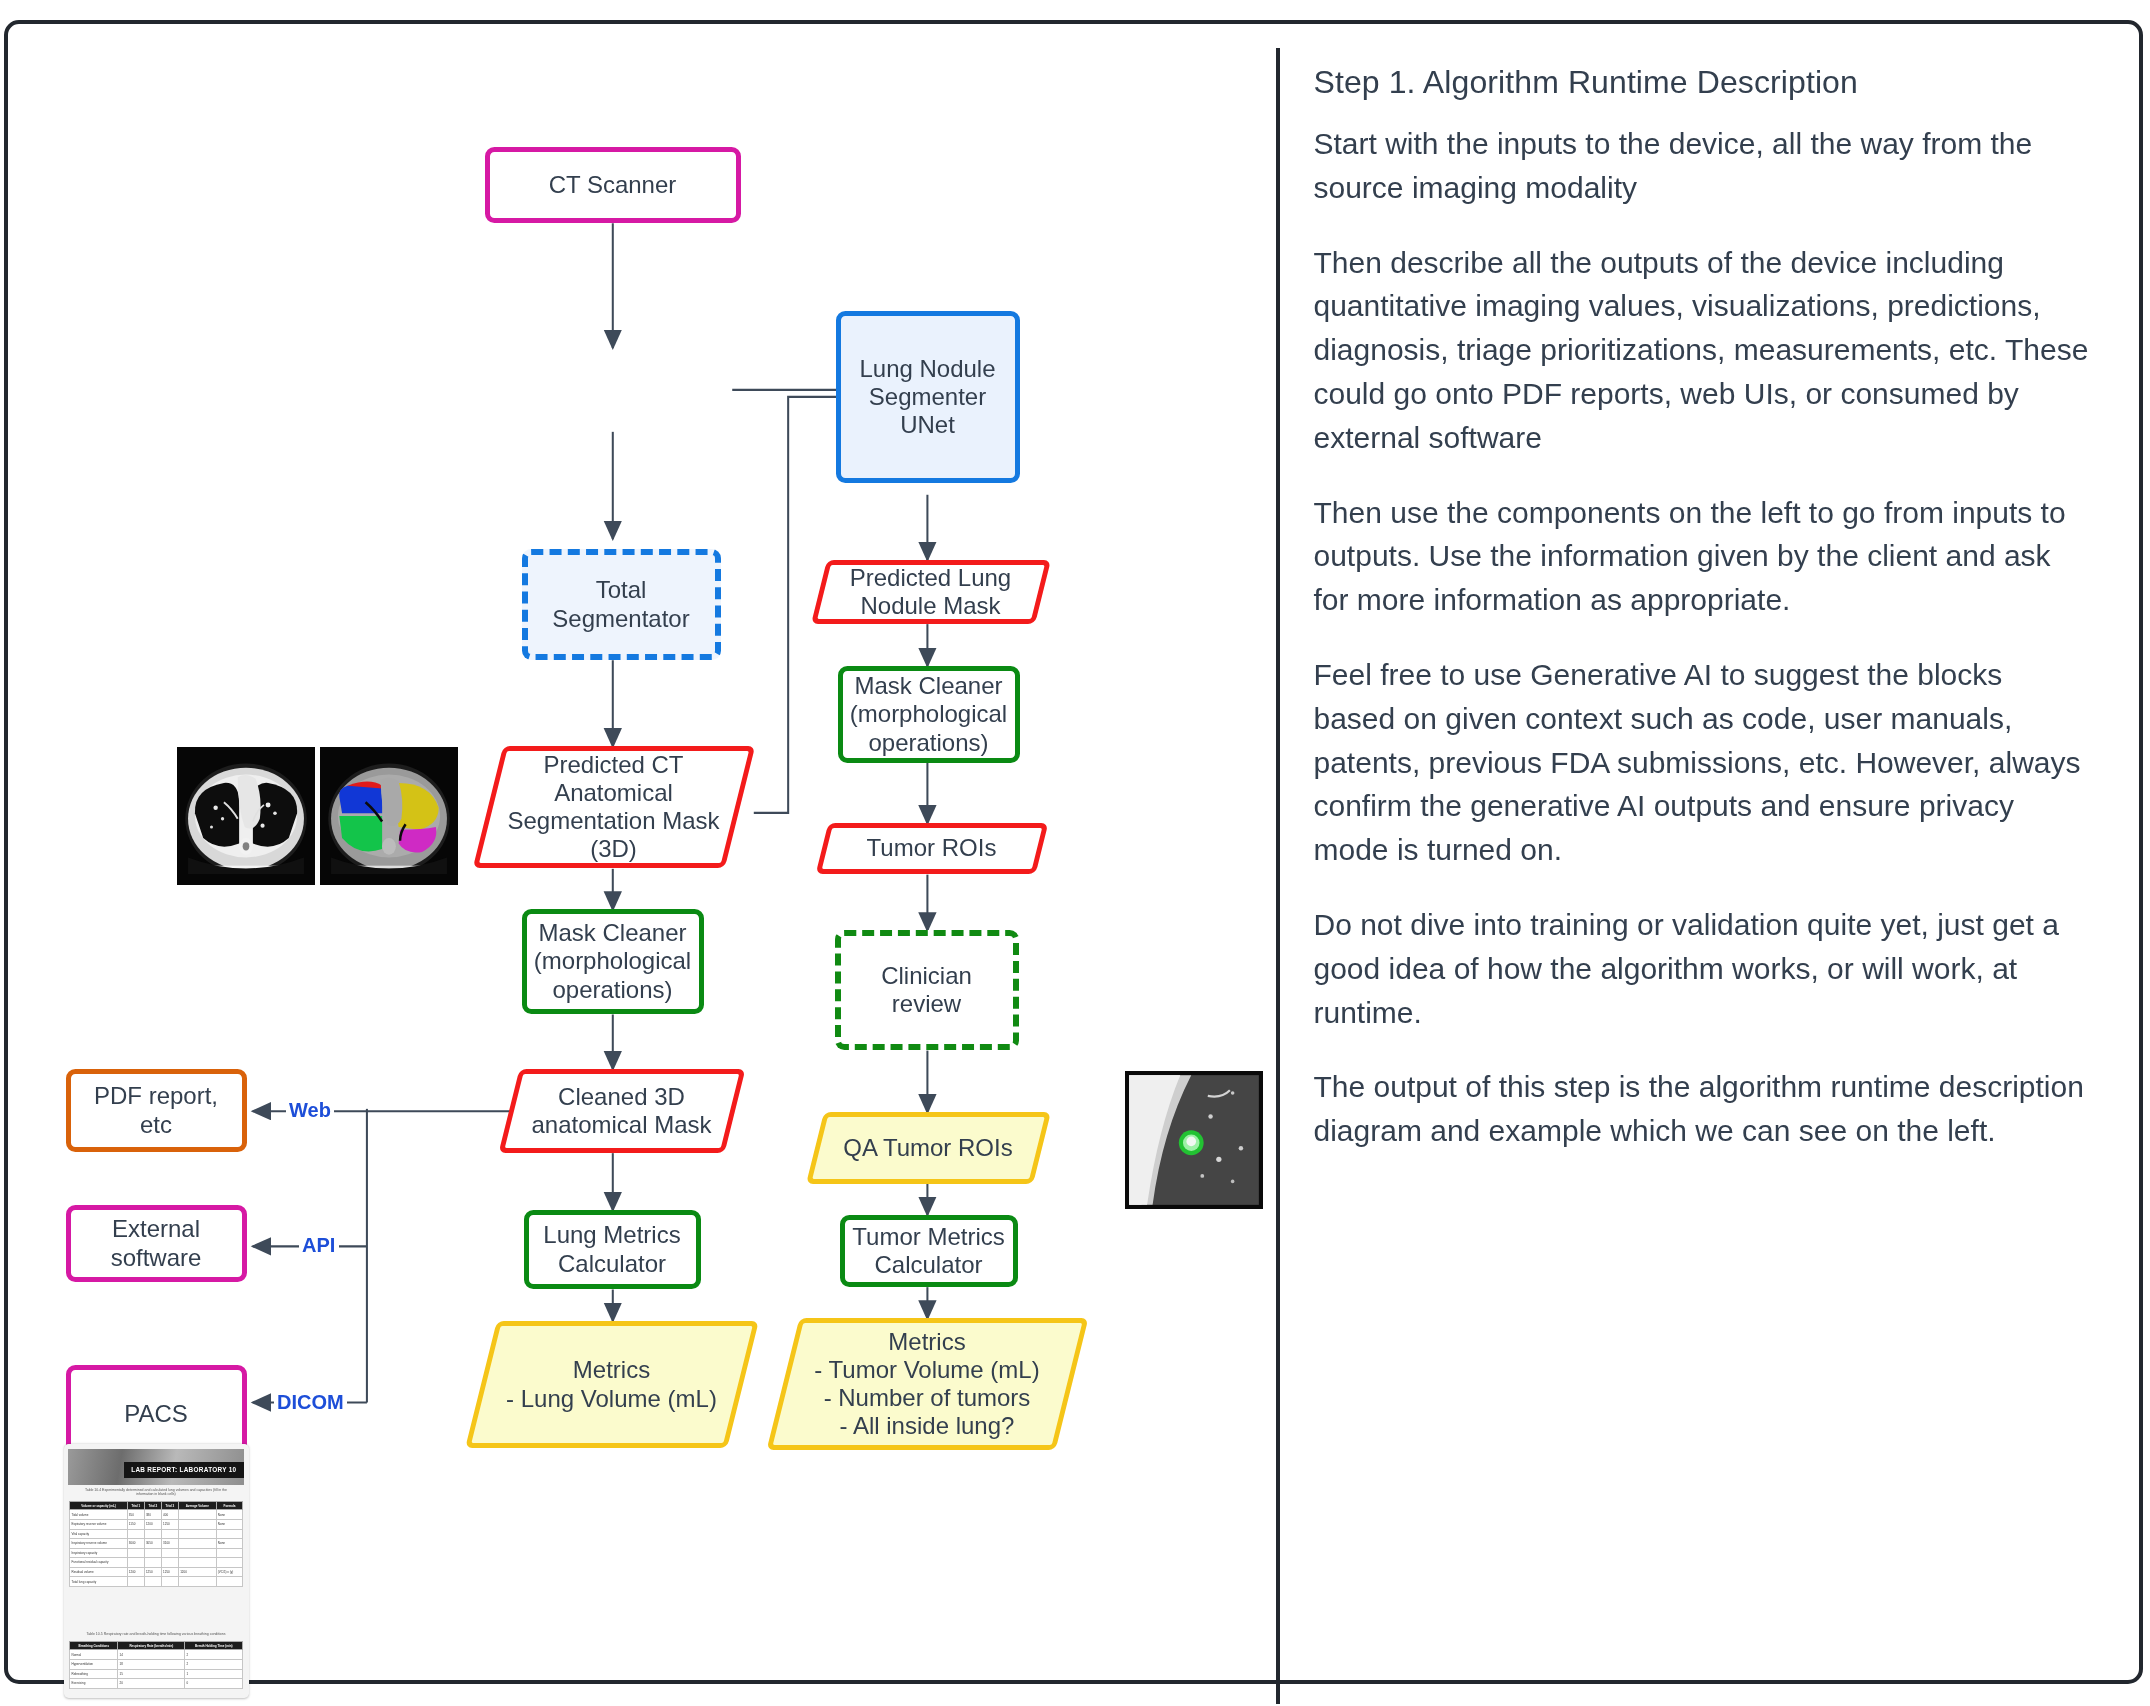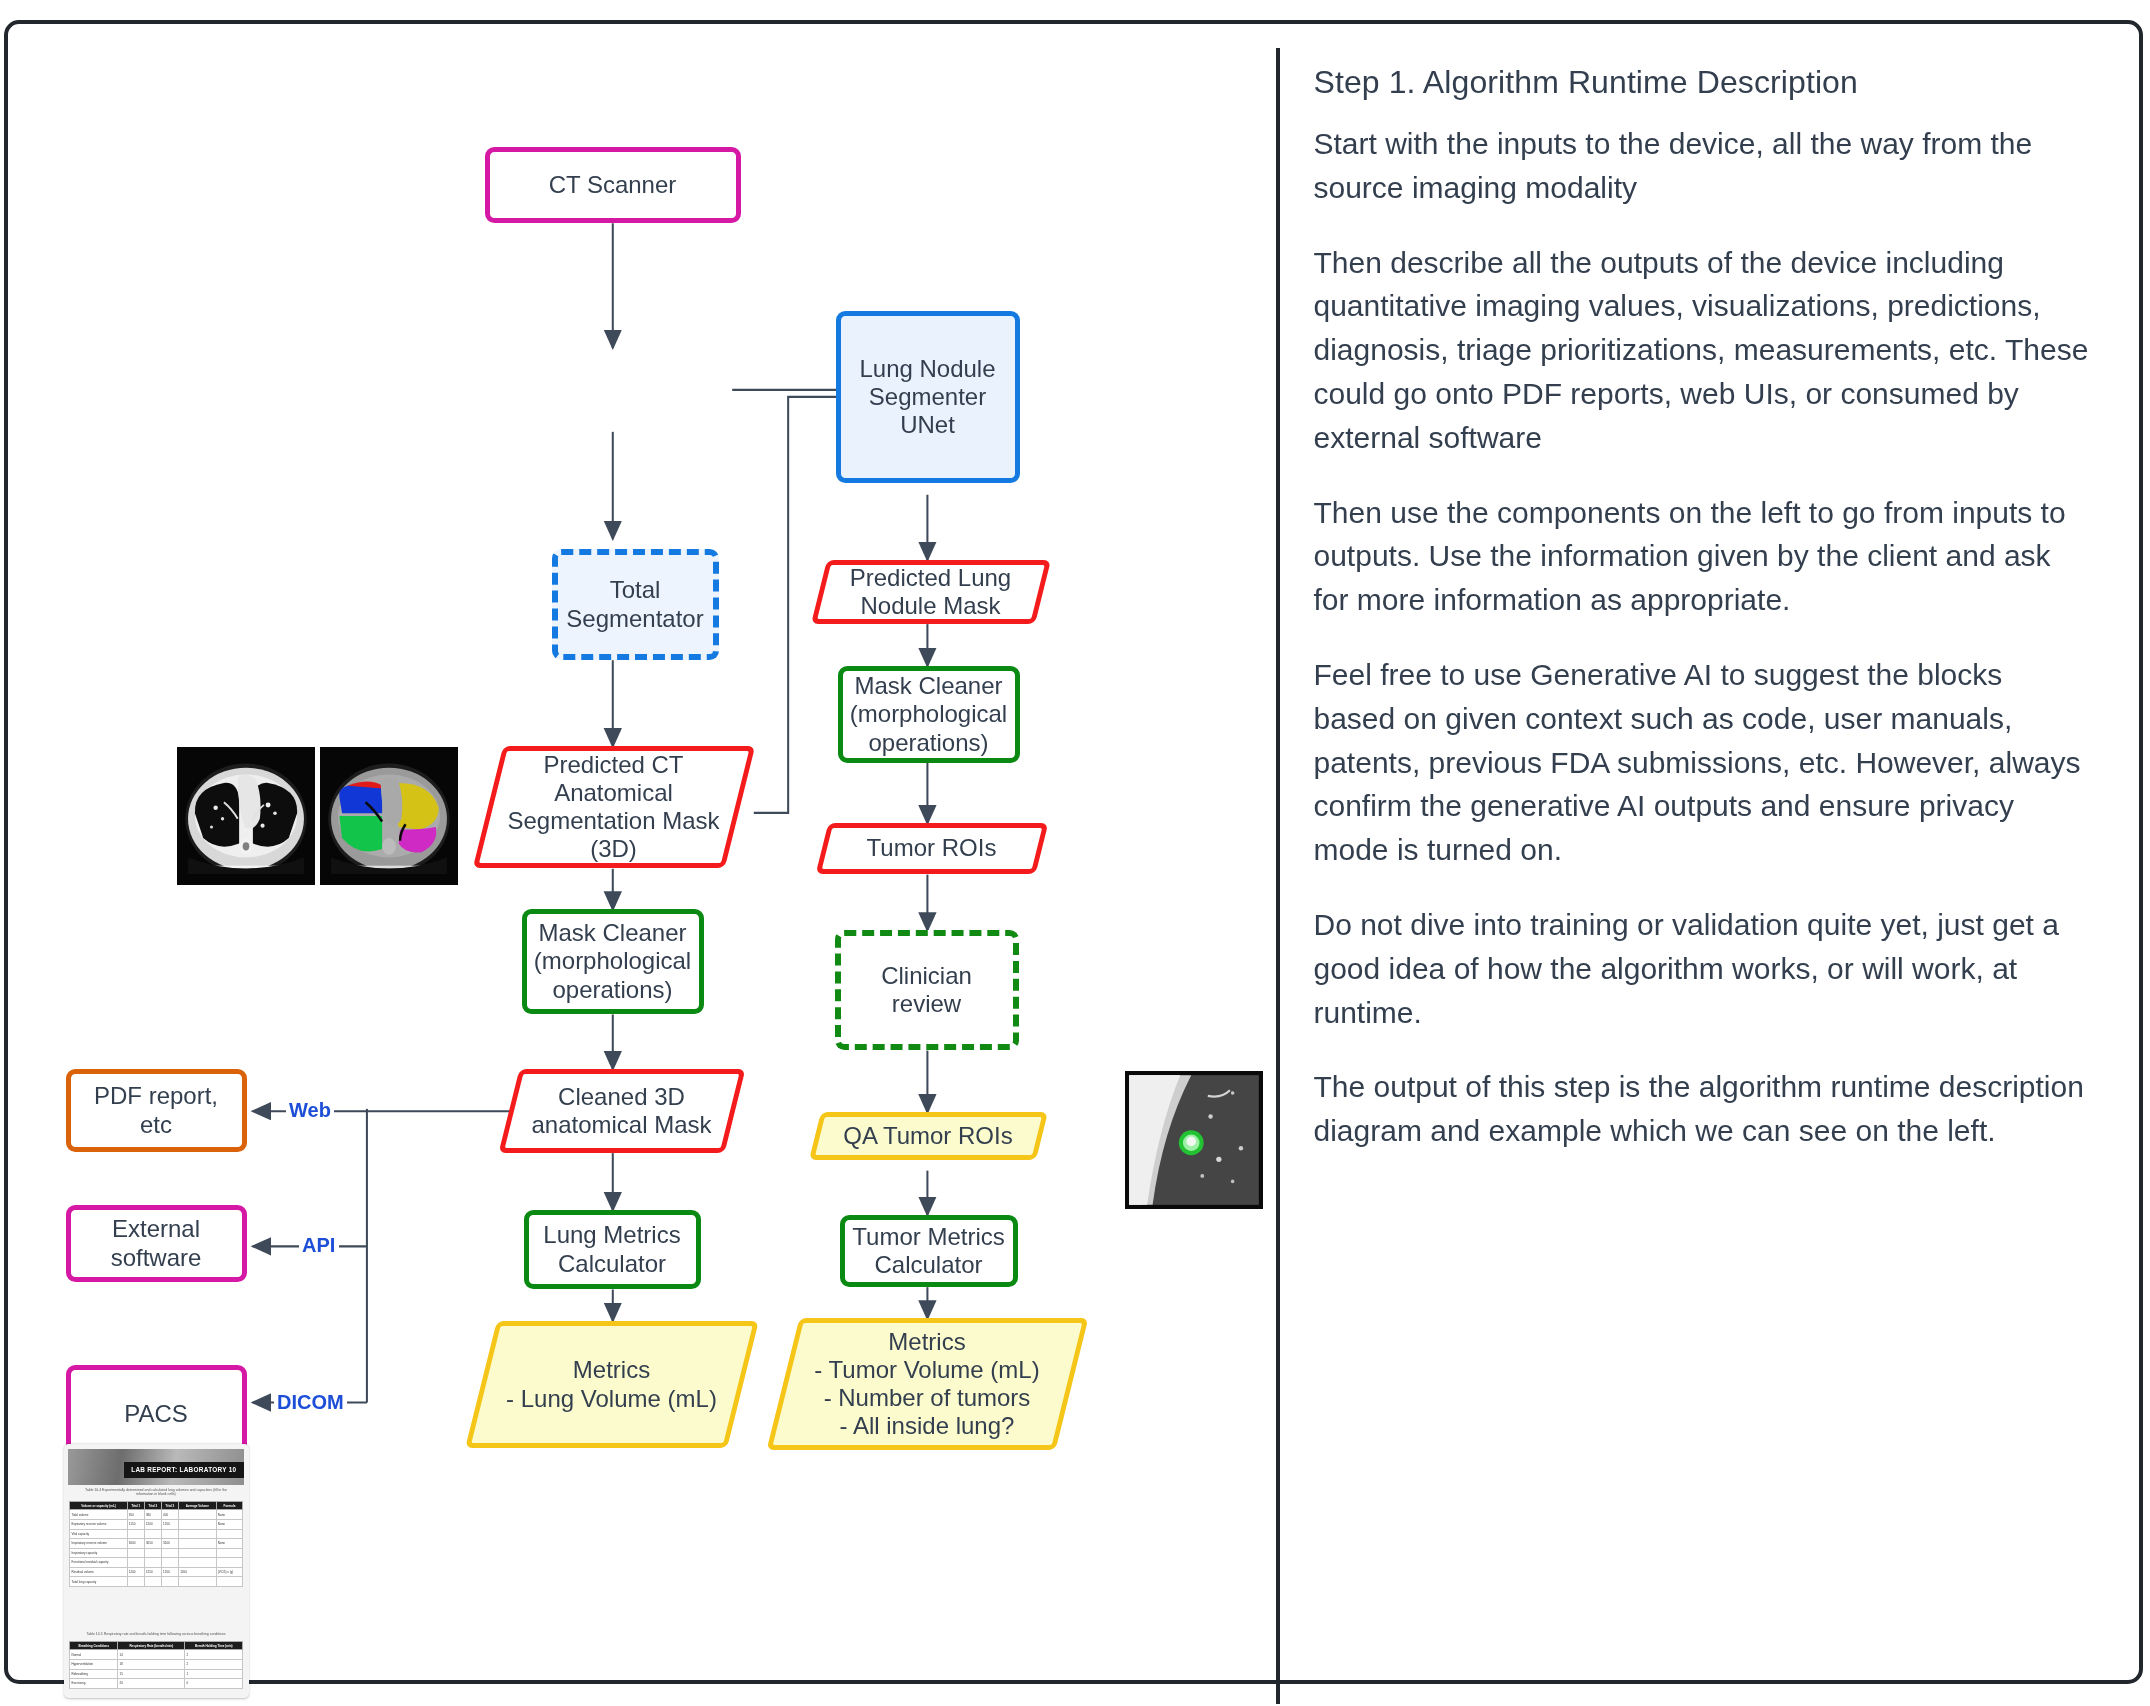--- a/index.html
+++ b/index.html
@@ -156,21 +156,21 @@
       <span>CT Scanner</span>
     </div>
 
 
     <div class="node rect blue" style="left:828px;top:287px;width:184px;height:172px;">
       <span>Lung Nodule
 Segmenter
 UNet</span>
     </div>
 
-    <div class="node rect blue-dash" style="left:544px;top:525px;width:167px;height:111px;">
+    <div class="node rect blue-dash" style="left:514px;top:525px;width:199px;height:111px;">
       <span>Total
 Segmentator</span>
     </div>
 
     <div class="para" style="left:811px;top:536px;width:224px;height:64px;">
       <span class="skin skin-red"></span>
       <span class="txt">Predicted Lung
 Nodule Mask</span>
     </div>
 
@@ -203,21 +203,21 @@
       <span>Clinician
 review</span>
     </div>
 
     <div class="para" style="left:501px;top:1045px;width:226px;height:84px;">
       <span class="skin skin-red"></span>
       <span class="txt">Cleaned 3D
 anatomical Mask</span>
     </div>
 
-    <div class="para" style="left:807px;top:1088px;width:227px;height:48px;">
+    <div class="para" style="left:807px;top:1088px;width:227px;height:72px;">
       <span class="skin skin-yellow"></span>
       <span class="txt">QA Tumor ROIs</span>
     </div>
 
     <div class="node rect green" style="left:516px;top:1186px;width:177px;height:79px;">
       <span>Lung Metrics
 Calculator</span>
     </div>
 
     <div class="node rect green" style="left:832px;top:1191px;width:178px;height:72px;">

